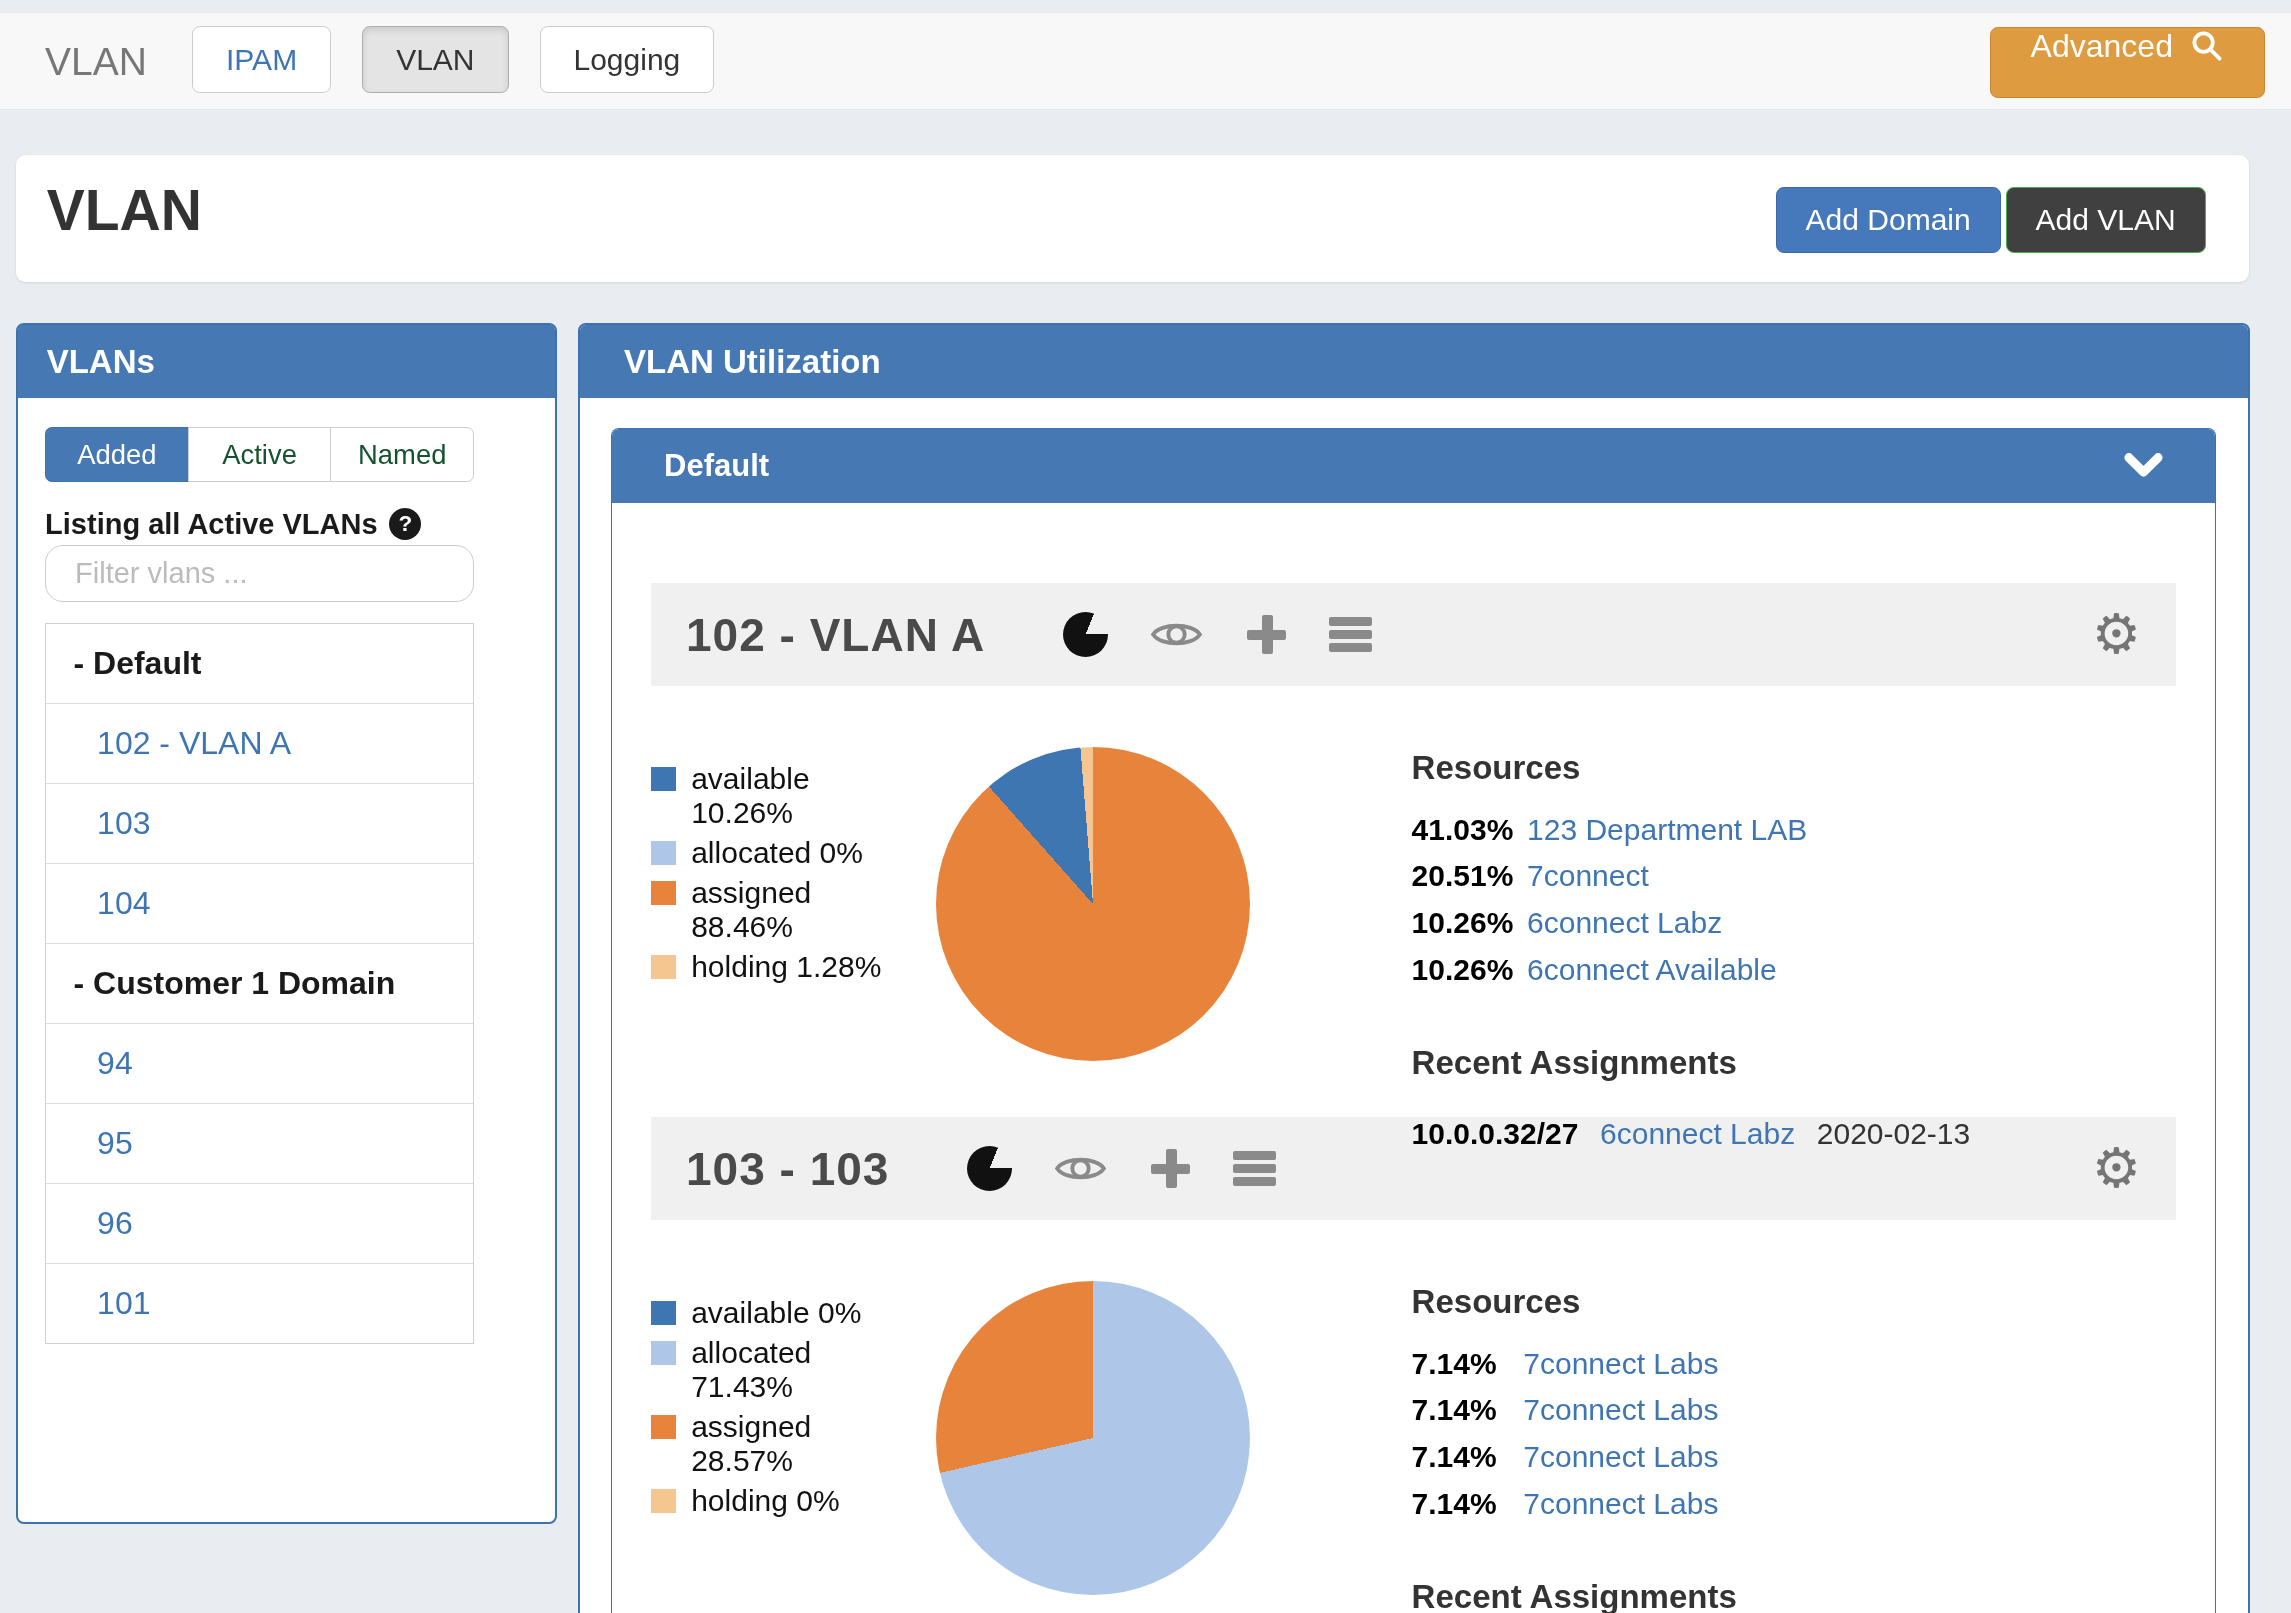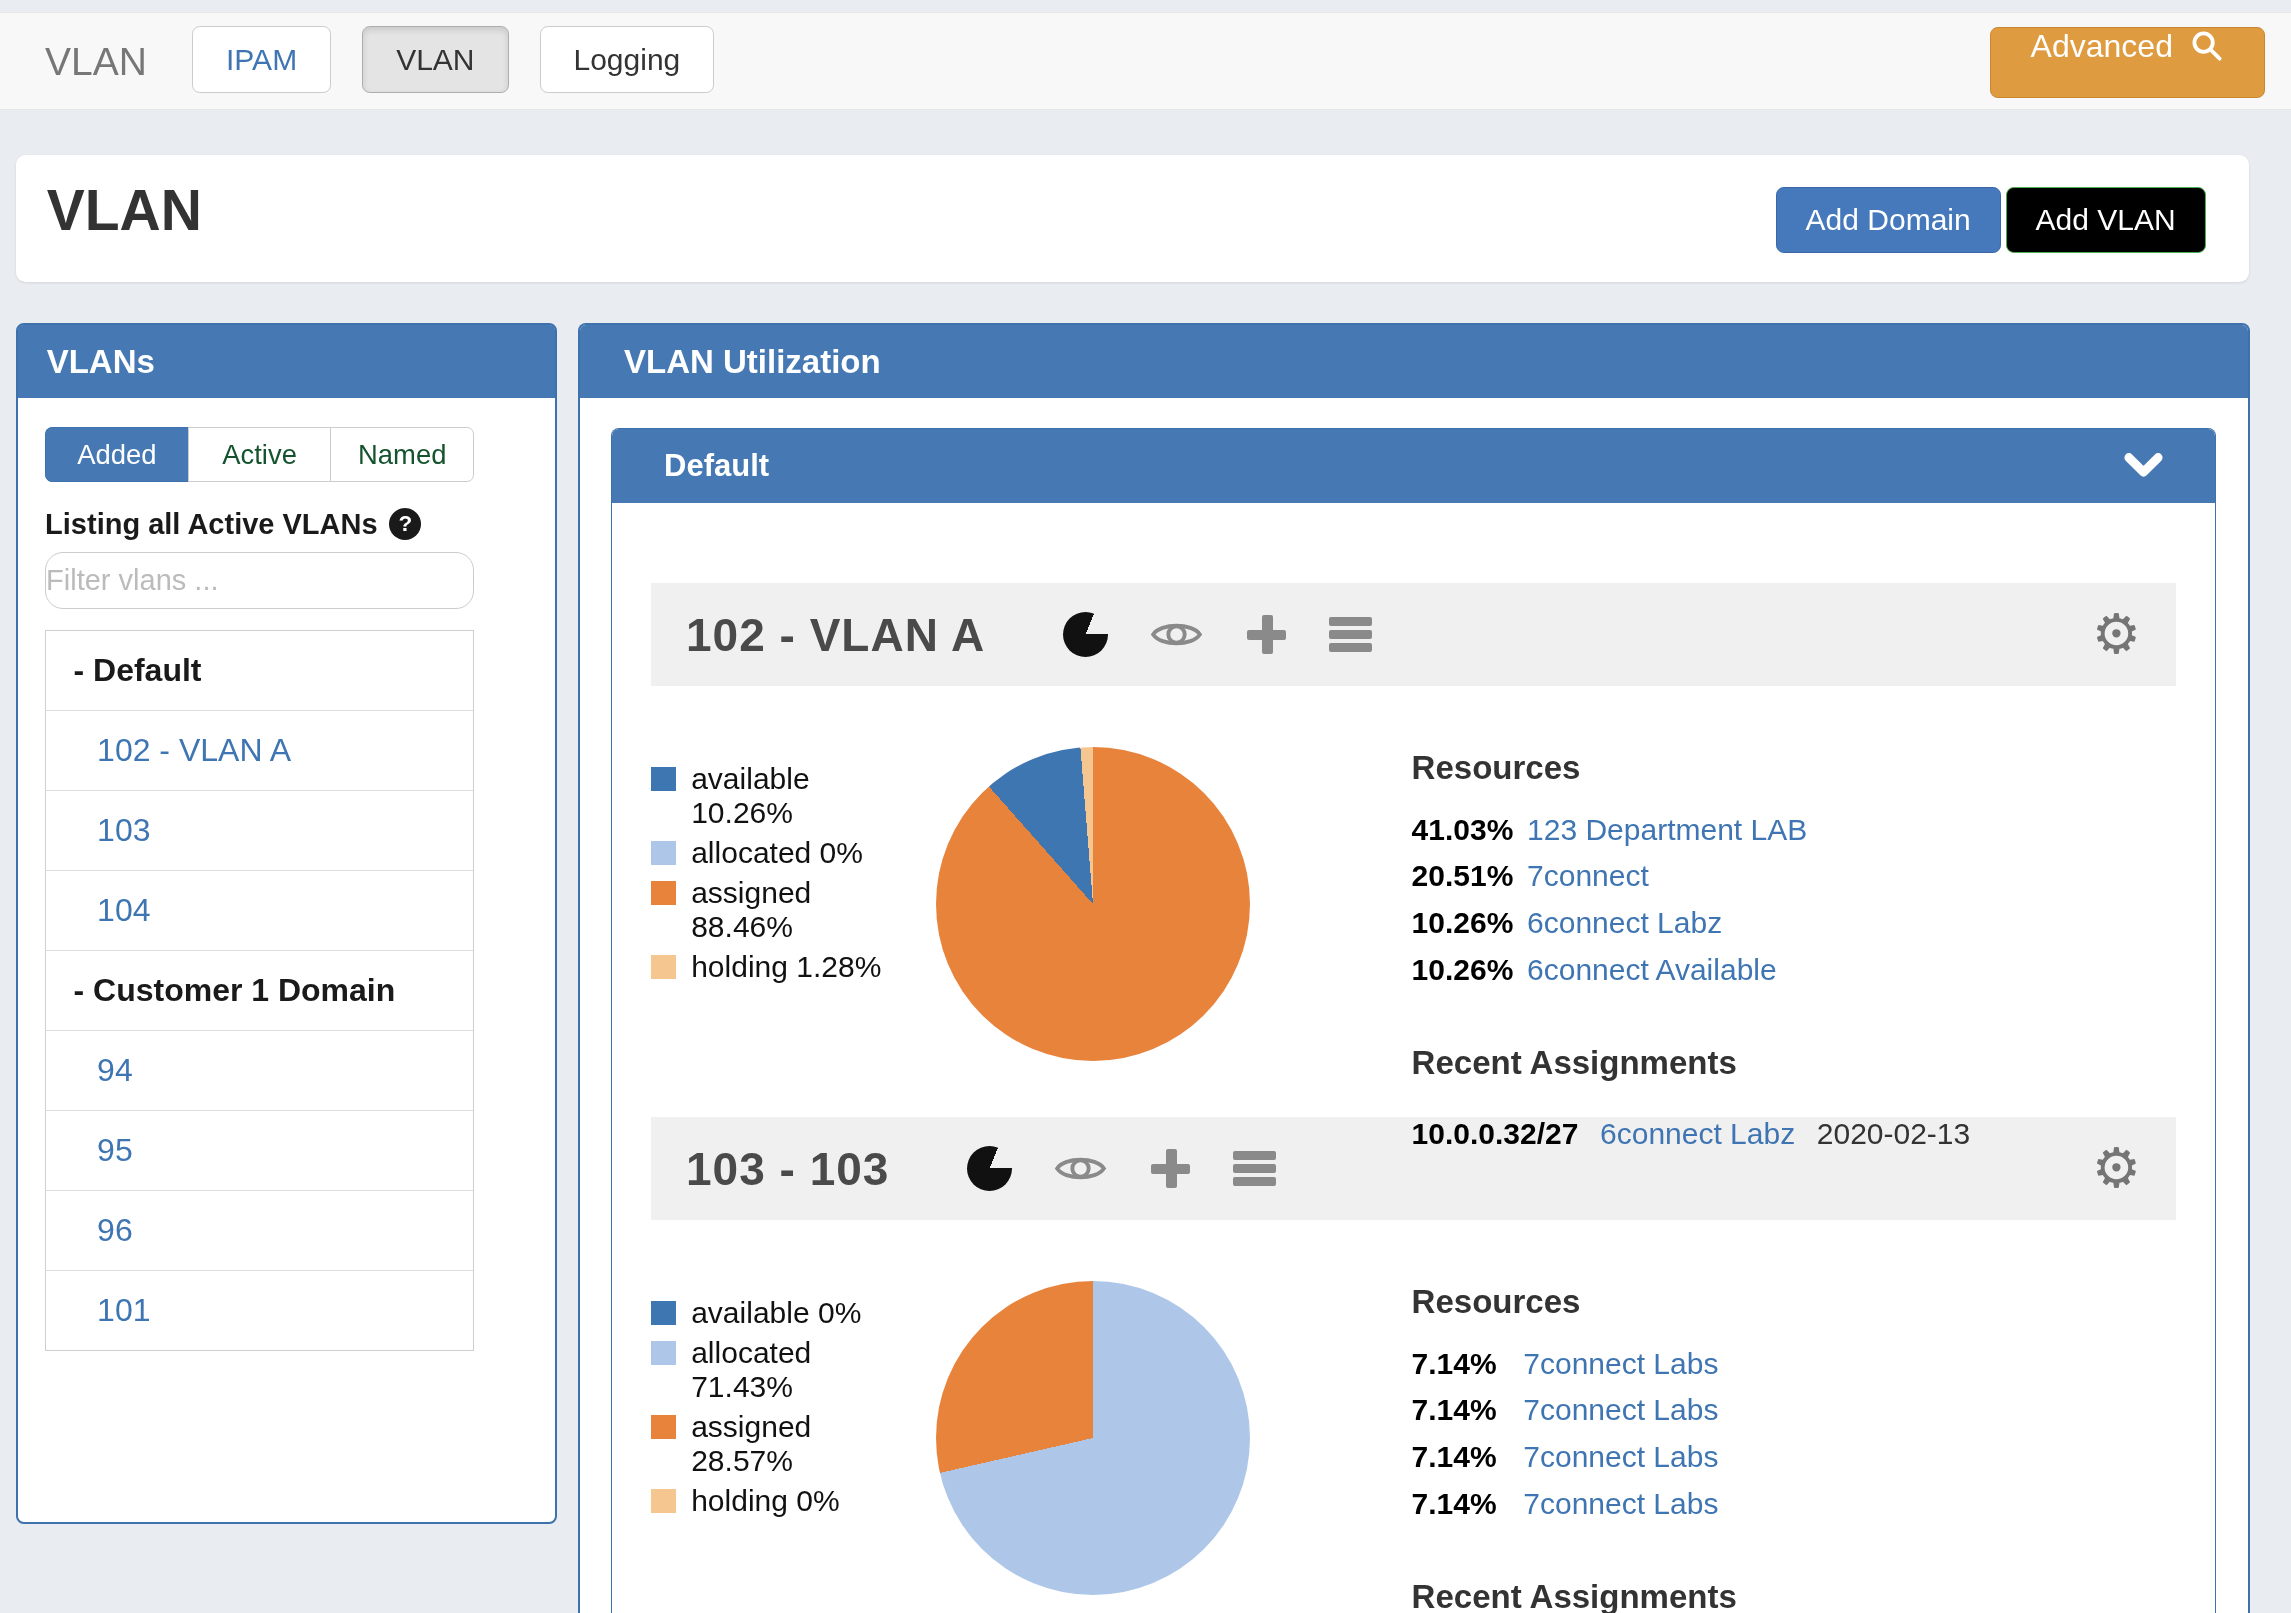--- a/index.html
+++ b/index.html
@@ -36,21 +36,21 @@
   .page-card{
     position:absolute;left:15.7px;top:155px;width:2233px;height:127px;
     background:#fff;border-radius:9.8px;box-shadow:0 1px 2.9px rgba(0,0,0,.10);
   }
   .page-title{position:absolute;left:31px;top:21.6px;font-size:57px;font-weight:bold;color:#333;}
   .btn{
     position:absolute;top:32px;height:66px;border-radius:7.8px;color:#fff;
     font-size:30px;display:flex;align-items:center;padding:0 29px;cursor:pointer;box-sizing:border-box;
   }
   .btn-add-domain{right:248px;background:#4679BB;border:1px solid #3B67A8;}
-  .btn-add-vlan{right:43px;background:#000000;border:1px solid #4CAE4C;}
+  .btn-add-vlan{right:43px;background:#404040;border:1px solid #4CAE4C;}
 
   
   .sidebar{
     position:absolute;left:15.7px;top:323px;width:541px;height:1201px;
     background:#fff;border:2px solid #3D72AC;border-radius:7.8px;box-sizing:border-box;
   }
   .panel-header{
     height:73px;background:#4679B4;color:#fff;font-size:33px;font-weight:bold;
     line-height:73px;padding-left:29px;border-radius:4.9px 4.9px 0 0;
   }
@@ -64,22 +64,22 @@
   .seg:first-child{margin-left:0;border-radius:6.9px 0 0 6.9px;}
   .seg:last-child{border-radius:0 6.9px 6.9px 0;}
   .seg.active{background:#4679B4;border-color:#3D72AC;color:#fff;}
   .listing-row{margin-top:25.5px;display:flex;align-items:center;gap:11.8px;}
   .listing-label{font-size:29px;font-weight:bold;color:#1a1a1a;}
   .q-icon{
     width:32px;height:32px;border-radius:50%;background:#1a1a1a;color:#fff;
     font-size:22.5px;font-weight:bold;display:flex;align-items:center;justify-content:center;cursor:pointer;
   }
   .filter-input{
-    margin-top:11px;width:429px;height:57px;border:1px solid #CCC;border-radius:18px;
-    font-size:29px;color:#555;padding:0 0;box-sizing:border-box;outline:none;
+    margin-top:4px;width:429px;height:57px;border:1px solid #CCC;border-radius:18px;
+    font-size:29px;color:#555;padding:0 29px;box-sizing:border-box;outline:none;
     font-family:"Liberation Sans","DejaVu Sans",sans-serif;
   }
   .filter-input::placeholder{color:#BBB;}
   .vlan-list{margin-top:21.6px;width:429px;border:1px solid #CFCFCF;box-sizing:border-box;}
   .vlan-item{height:79px;line-height:79px;border-bottom:1px solid #DDD;font-size:32px;cursor:pointer;}
   .vlan-item:last-child{border-bottom:none;}
   .vlan-item.domain{font-weight:bold;color:#1a1a1a;padding-left:27.4px;}
   .vlan-item.vlan{color:#3E75B2;padding-left:51px;}
   .sidebar-note{margin-top:57px;text-align:center;font-size:28px;color:#333;}
 

